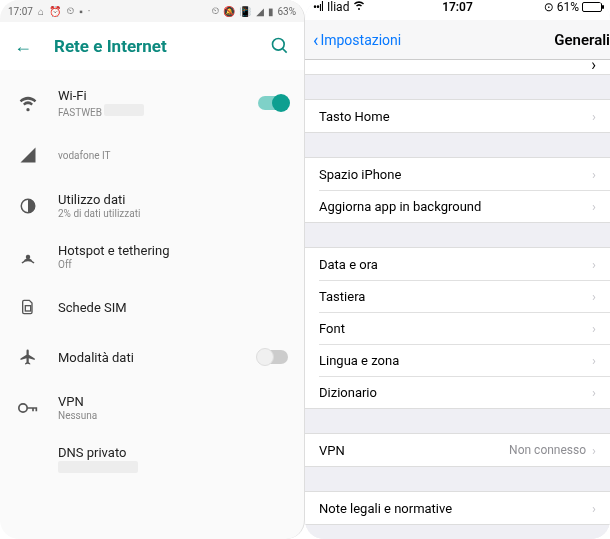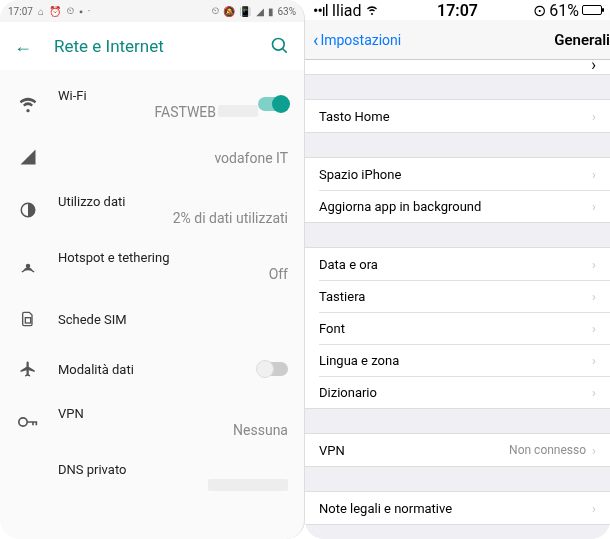--- a/index.html
+++ b/index.html
@@ -8,43 +8,43 @@
   .android { width: 305px; background: #fafafa; border-right: 1px solid #ddd; }
   .ios { width: 305px; background: #efeff4; }
 
   
   .a-status { height: 22px; background: #f5f5f5; display: flex; align-items: center; padding: 0 8px; font-size: 10px; color: #666; }
   .a-status .left { display: flex; gap: 5px; align-items: center; }
   .a-status .right { margin-left: auto; display: flex; gap: 4px; align-items: center; }
 
   
   .a-header { height: 48px; background: #fff; display: flex; align-items: center; padding: 0 14px; }
-  .a-header .title { color: #0d8a7f; font-size: 17px; font-weight: 400; margin-left: 22px; }
+  .a-header .title { color: #0d8a7f; font-size: 17px; font-weight: 700; margin-left: 22px; }
   .a-header .search { margin-left: auto; color: #0d8a7f; }
 
   
   .a-list { padding: 6px 0; }
   .a-item { display: flex; align-items: center; padding: 12px 16px; min-height: 50px; }
   .a-item .icon { width: 24px; display: flex; justify-content: center; color: #666; }
   .a-item .texts { margin-left: 18px; flex: 1; }
   .a-item .title { font-size: 13px; color: #222; }
-  .a-item .sub { font-size: 14px; color: #888; margin-top: 1px; text-align: right; }
+  .a-item .sub { font-size: 10px; color: #888; margin-top: 1px; }
   .a-item .ctrl { margin-left: auto; }
 
   .switch { width: 30px; height: 14px; border-radius: 8px; position: relative; }
   .switch .knob { width: 18px; height: 18px; border-radius: 50%; position: absolute; top: -2px; }
   .switch.on { background: #7fd1c8; }
   .switch.on .knob { background: #0d9f90; right: -2px; }
   .switch.off { background: #ccc; }
   .switch.off .knob { background: #f0f0f0; left: -2px; border: 1px solid #ddd; }
 
   .redact { background: #ededed; width: 80px; height: 12px; display: inline-block; border-radius: 2px; }
 
   
-  .i-status { height: 20px; background: #fff; display: flex; align-items: center; padding: 0 8px; font-size: 16px; color: #000; }
+  .i-status { height: 20px; background: #fff; display: flex; align-items: flex-start; padding: 0 8px; font-size: 12px; color: #000; }
   .i-status .mid { position: absolute; left: 0; right: 0; text-align: center; font-weight: 600; }
   .i-status .right { margin-left: auto; display: flex; gap: 3px; align-items: center; }
 
   
   .i-nav { height: 40px; background: #f7f7f8; border-bottom: 1px solid #ccc; display: flex; align-items: center; padding: 0 8px; position: relative; }
   .i-nav .back { color: #0879ff; font-size: 14px; display: flex; align-items: center; }
   .i-nav .title { position: absolute; left: 0; right: 0; text-align: right; font-weight: 600; font-size: 15px; color: #000; }
   .i-gap { height: 26px; background: #efeff4; border-top: 1px solid #ddd; border-bottom: 1px solid #ddd; }
   .i-row { background: #fff; display: flex; align-items: center; padding: 0 14px; height: 32px; font-size: 13px; color: #000; position: relative; }
   .i-row + .i-row::before { content: ""; position: absolute; top: 0; left: 14px; right: 0; height: 1px; background: #e0e0e0; }

